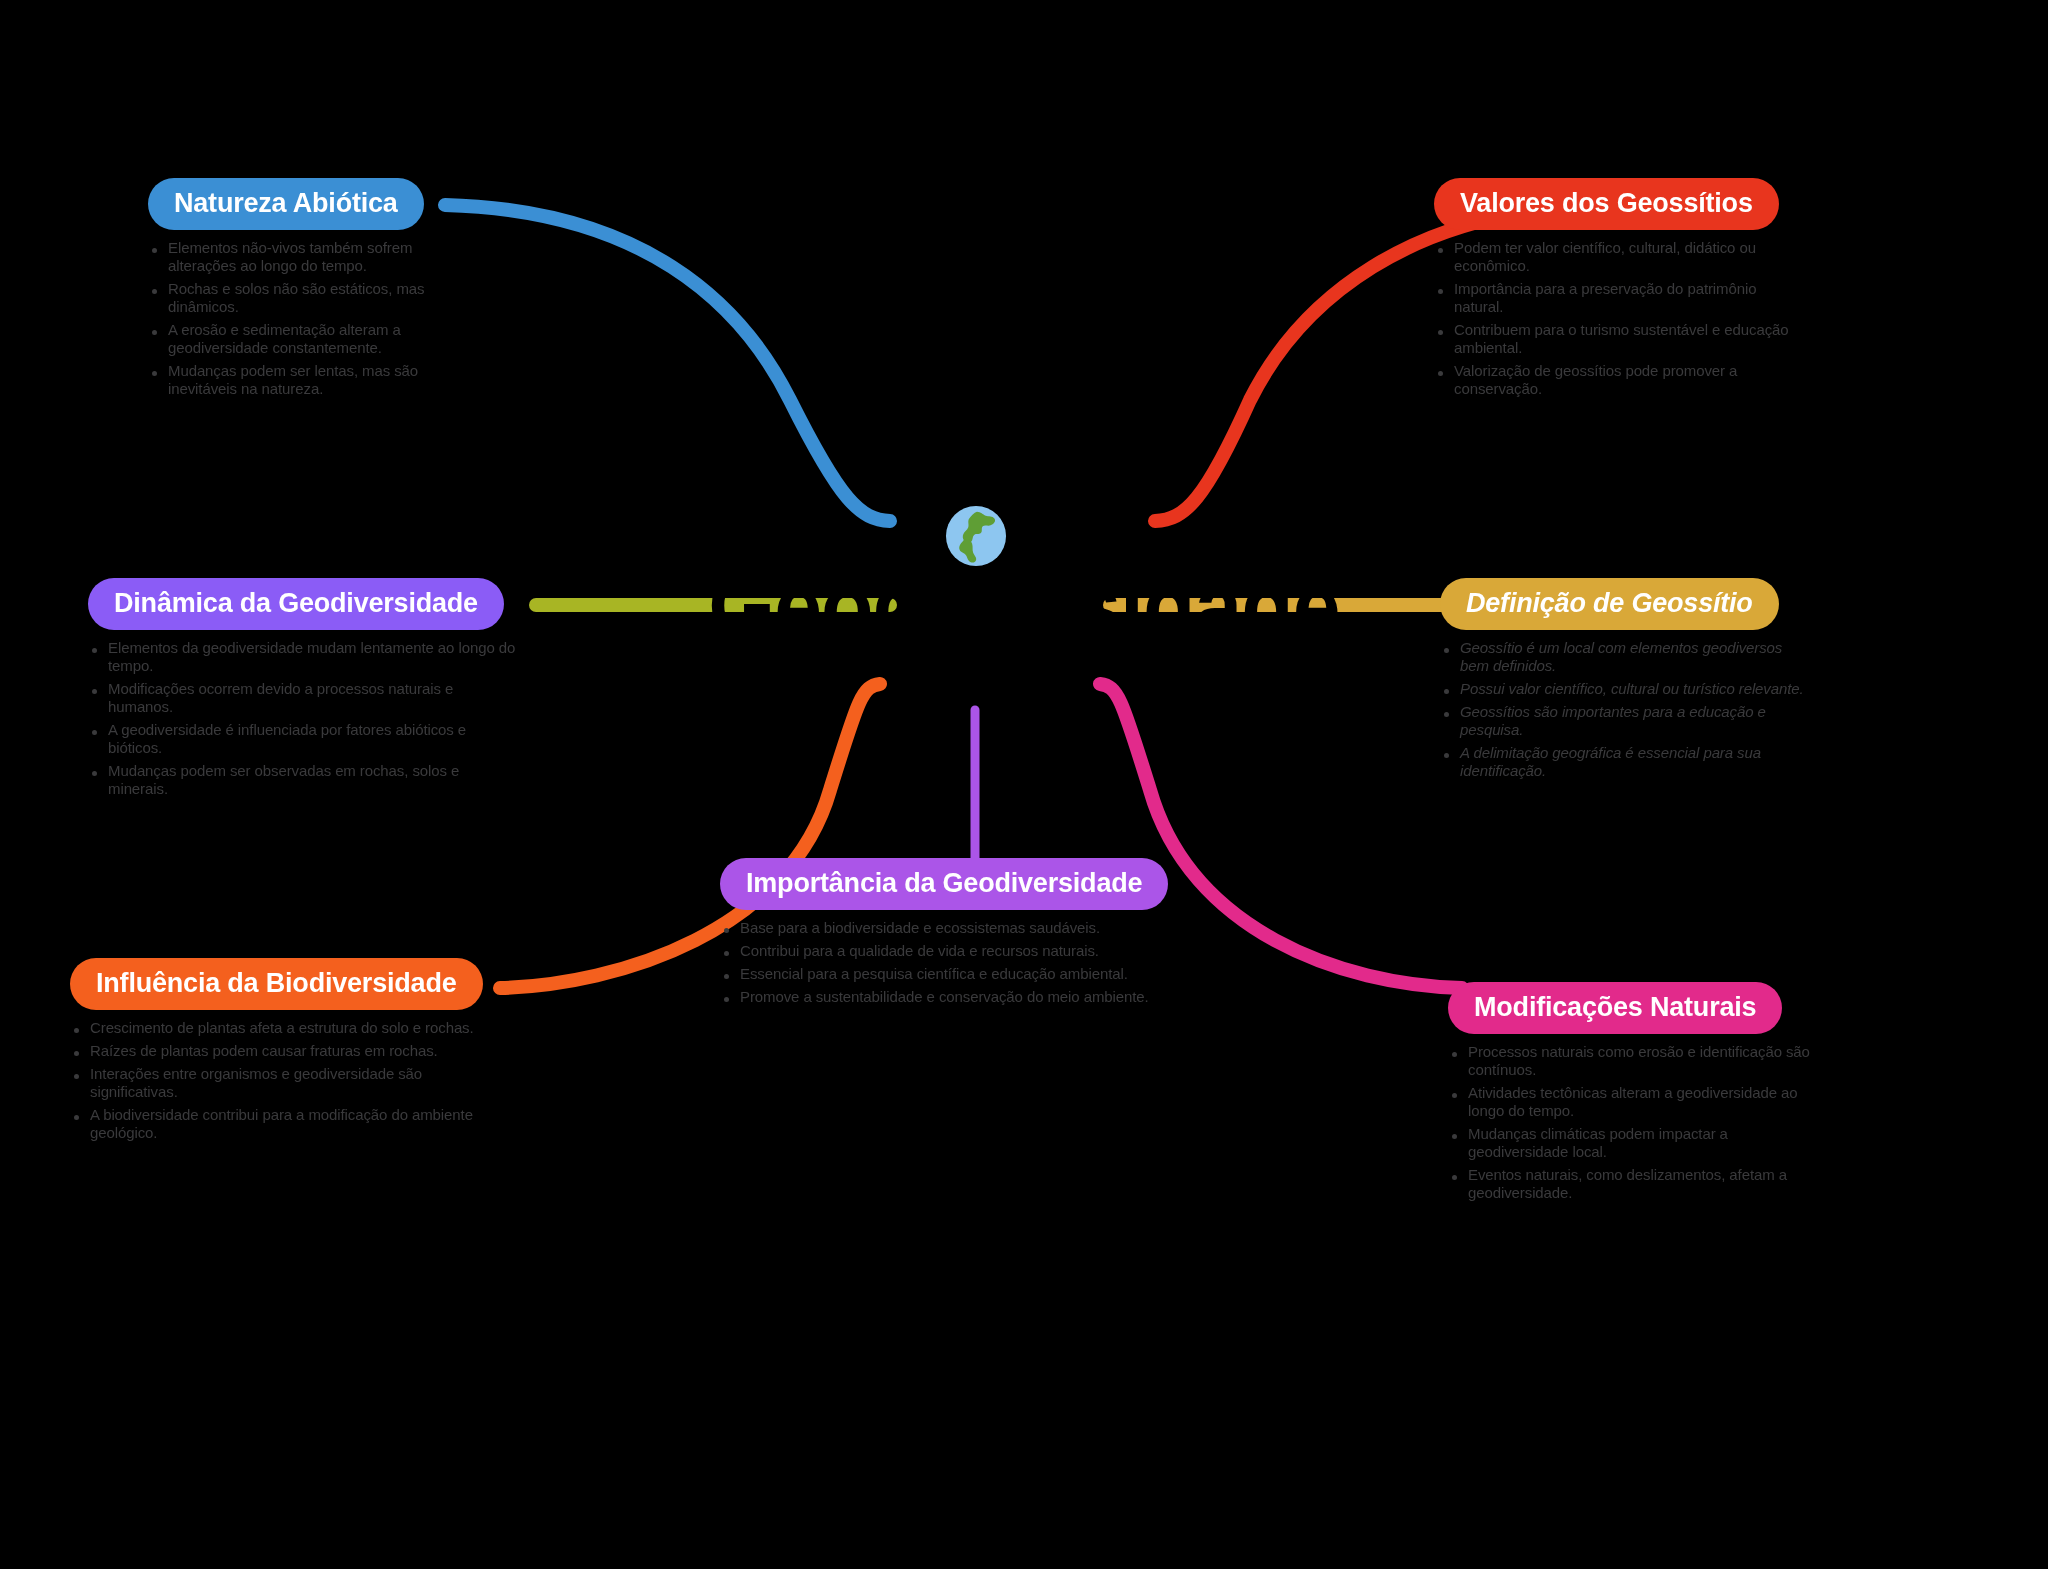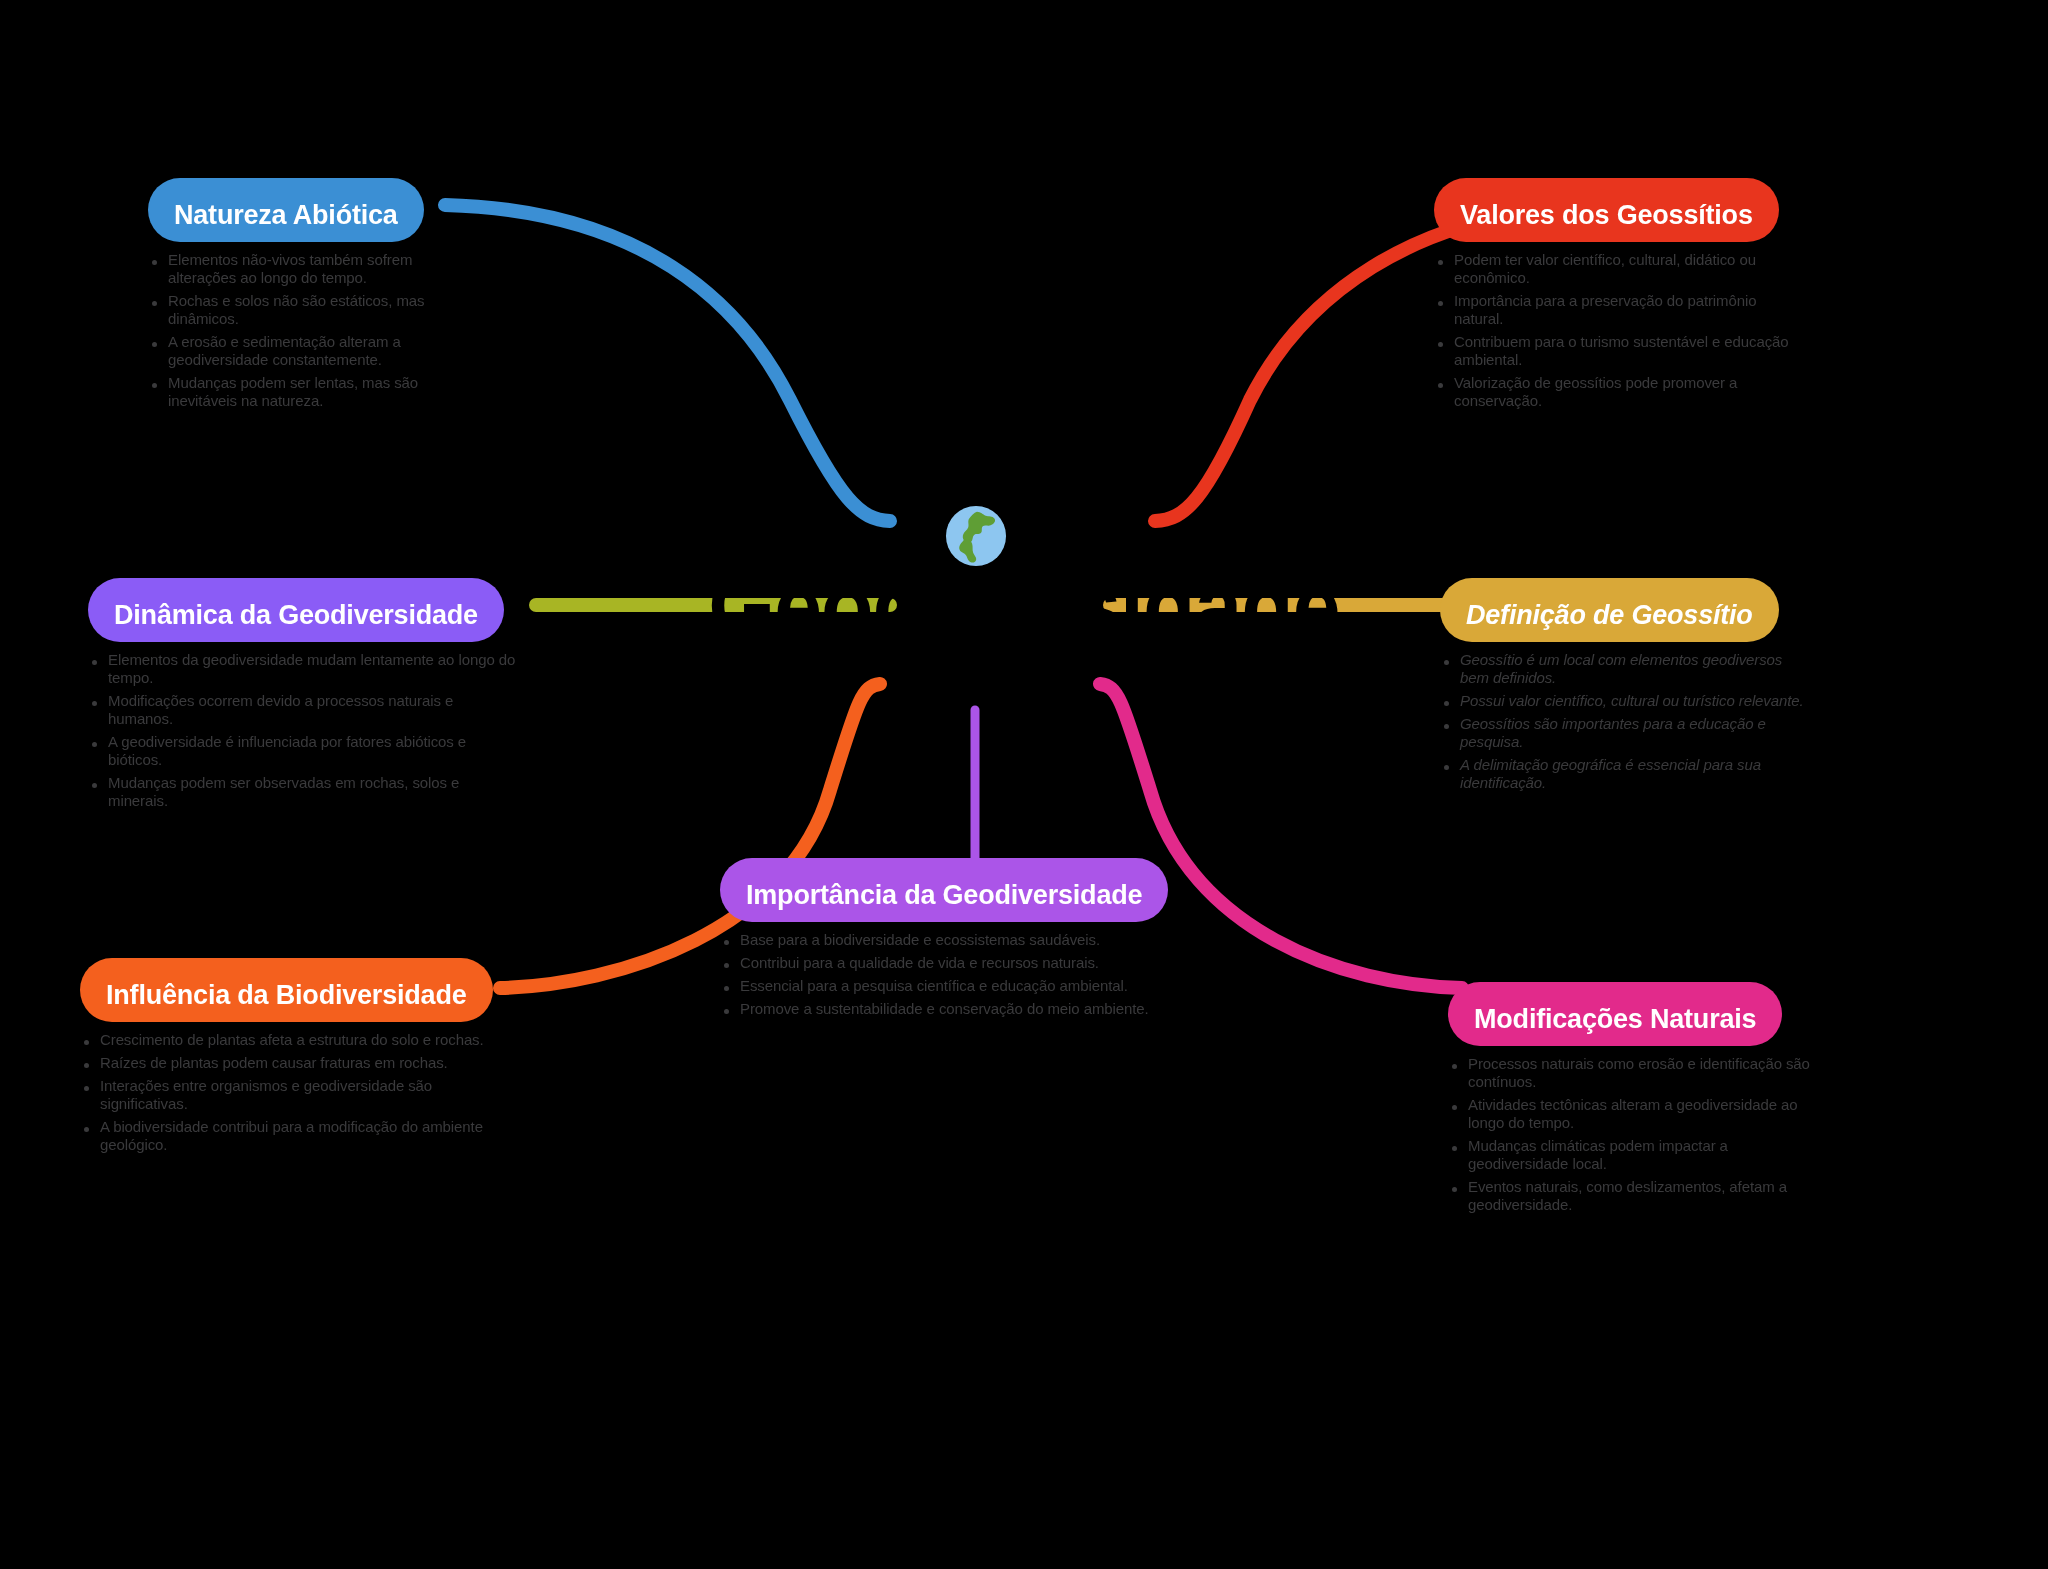--- a/index.html
+++ b/index.html
@@ -21,21 +21,21 @@
   }
   .globe{
     position:absolute;left:945px;top:505px;width:62px;height:62px;
     z-index:3;
   }
 
   .node{position:absolute;z-index:4;}
   .pill{
     display:inline-block;
     border-radius:999px;
-    padding:23px 26px 13px 26px;
+    padding:11px 26px 13px 26px;
     color:#ffffff;
     font-size:27px;
     font-weight:700;
     letter-spacing:-0.2px;
     white-space:nowrap;
     line-height:1.05;
   }
   .bullets{
     list-style:none;
     margin:9px 0 0 0;
@@ -57,21 +57,21 @@
     width:5px;height:5px;
     border-radius:50%;
     background:#3a3a3c;
   }
 
   
   #n-abiotica{left:148px;top:178px;width:330px;}
   #n-valores{left:1434px;top:178px;width:360px;}
   #n-dinamica{left:88px;top:578px;width:430px;}
   #n-definicao{left:1440px;top:578px;width:370px;font-style:italic;}
-  #n-biodiversidade{left:80px;top:958px;width:430px;}
+  #n-biodiversidade{left:70px;top:958px;width:430px;}
   #n-importancia{left:720px;top:858px;width:480px;}
   #n-modificacoes{left:1448px;top:958px;width:370px;margin-top:24px;}
 
   #n-valores .pill, #n-definicao .pill, #n-modificacoes .pill{}
 </style>
 </head>
 <body>
 
 <div id="canvas">
 

